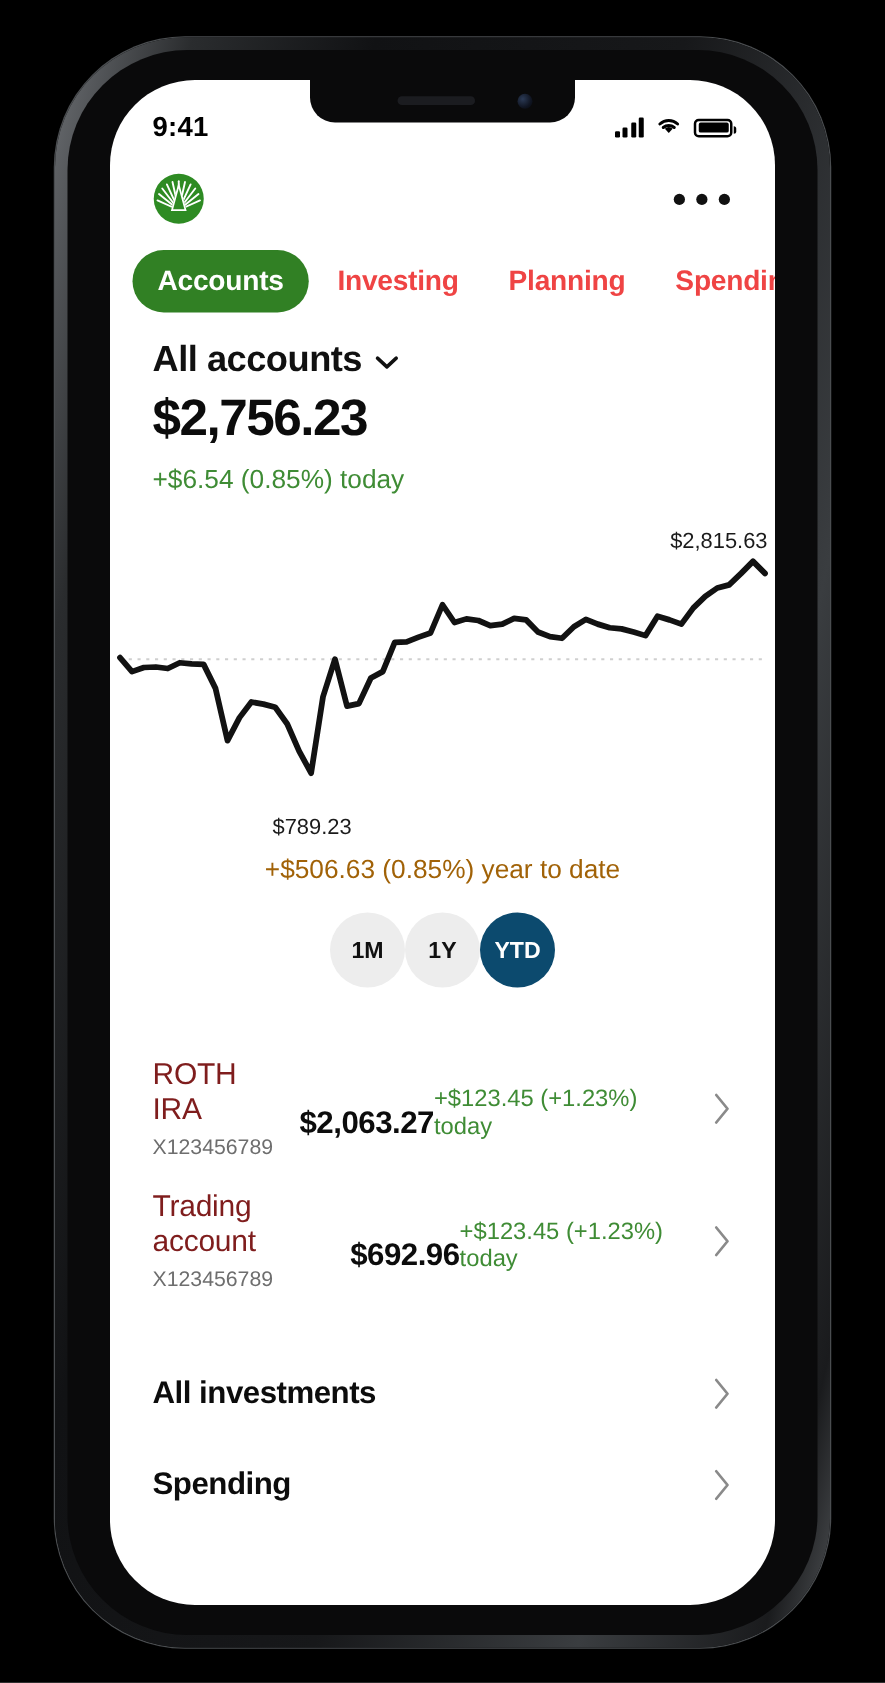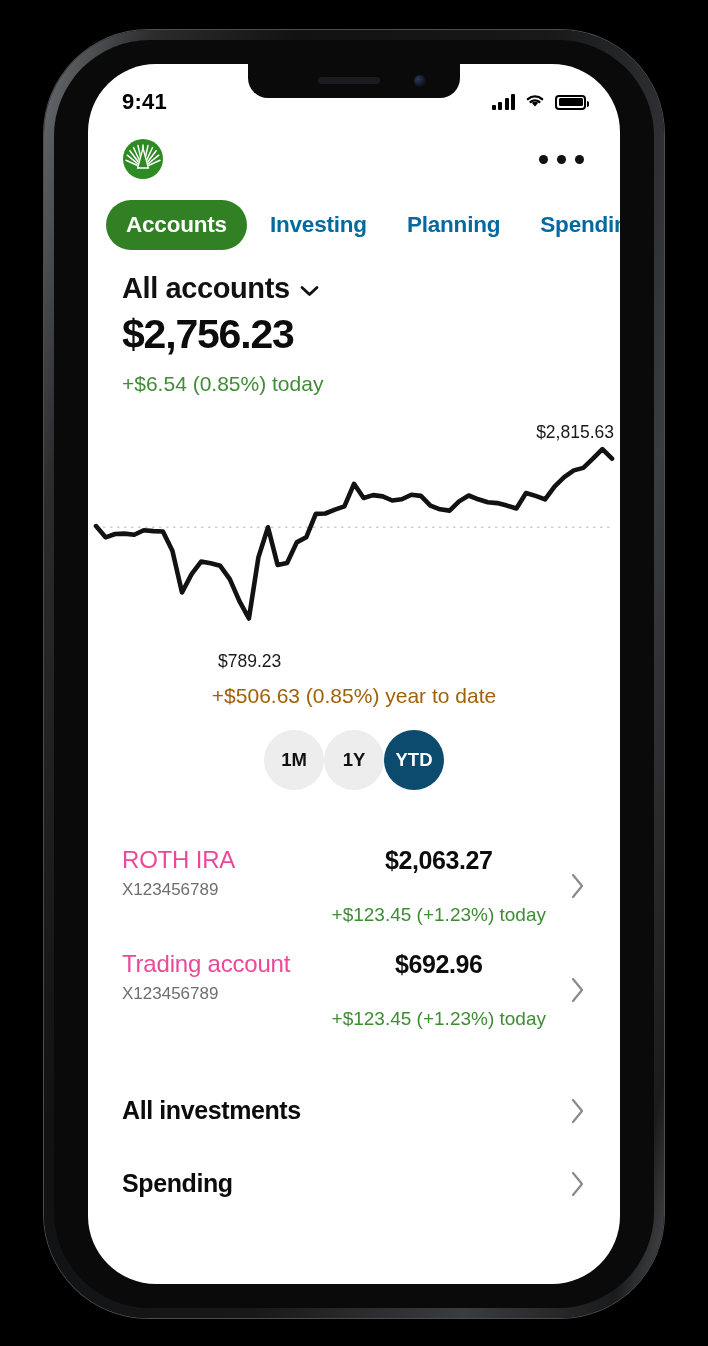--- a/index.html
+++ b/index.html
@@ -94,21 +94,21 @@
   .logo { width: 42px; height: 42px; }
   .kebab { display:flex; gap: 9px; align-items:center; padding: 8px 2px; }
   .kebab span { width: 9px; height: 9px; border-radius:50%; background:#111; display:block; }
 
   
   .tabs {
     display:flex; align-items:center; gap: 6px;
     padding: 20px 14px 0 18px;
   }
   .tab {
-    font-size: 22.5px; font-weight: 700; color:#0369a1;
+    font-size: 22.5px; font-weight: 700; color:#ef4444;
     padding: 12px 17px; border-radius: 30px; white-space: nowrap;
     letter-spacing:-.2px;
   }
   .tab.active { background: #318024; color:#fff; padding: 12px 20px; }
 
   
   .balance-block { padding: 22px 34px 0 34px; }
   .sel-row { display:flex; align-items:center; gap:10px; }
   .sel-label { font-size: 29px; font-weight: 700; color:#111; letter-spacing:-.4px; }
   .chev-dn { width: 19px; height: 12px; }
@@ -134,23 +134,23 @@
   }
   .range.active { background:#0c4a6e; color:#fff; }
 
   
   .accounts { margin-top: 42px; padding: 0 34px; }
   .acct-row {
     display:flex; align-items:flex-start; justify-content:space-between;
     padding: 14px 0 10px 0; gap: 10px;
   }
   .acct-left { display:flex; flex-direction:column; gap: 6px; }
-  .acct-name { font-size: 24px; color:#ec4899; letter-spacing:-.2px; }
+  .acct-name { font-size: 24px; color:#7f1d1d; letter-spacing:-.2px; }
   .acct-mask { font-size: 17px; color:#6e6e6e; }
-  .acct-right { display:flex; flex-direction:column; align-items:center; gap: 6px; margin-left:auto; }
+  .acct-right { display:flex; align-items:flex-end; margin-left:auto; }
   .acct-value { font-size: 25px; font-weight: 700; color:#0c0c0c; letter-spacing:-.4px; }
   .acct-change { font-size: 19px; color:#3f8c35;margin-top:23px; }
   .row-chev { width: 16px; height: 28px; flex: 0 0 16px; align-self:center; margin-left: 14px; }
 
   
   .links { margin-top: 34px; padding: 0 34px; }
   .link-row {
     display:flex; align-items:center; justify-content:space-between;
     padding: 22px 0;
   }

